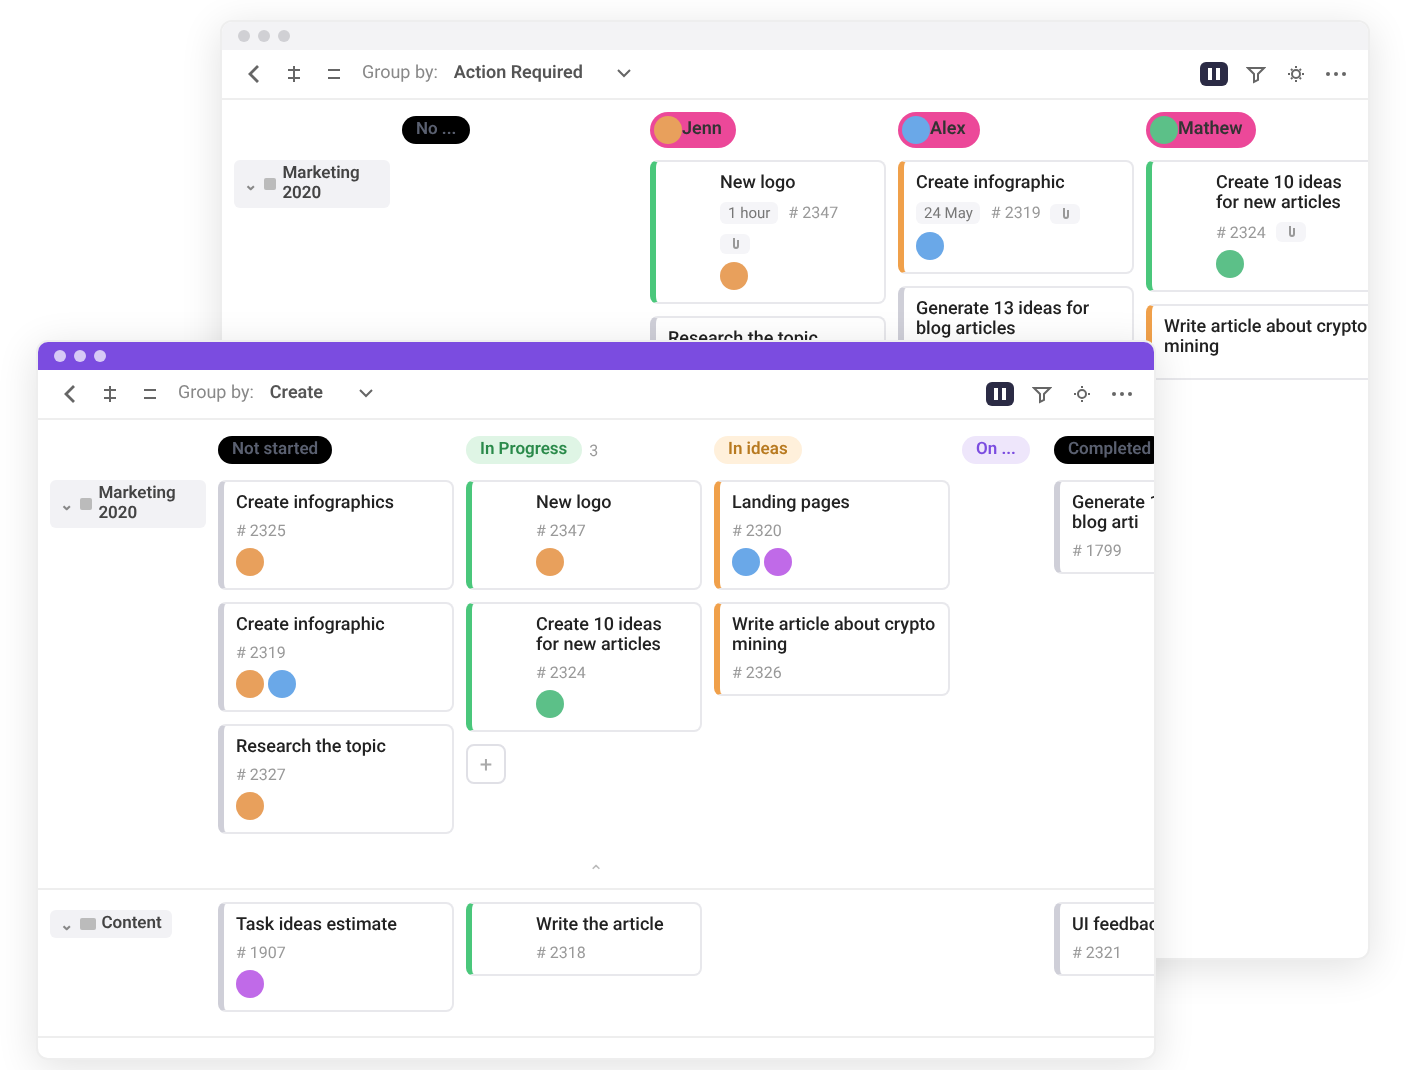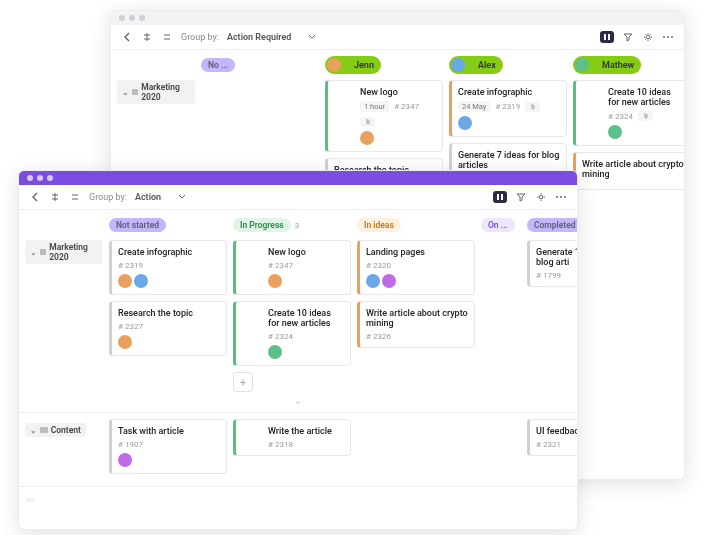--- a/index.html
+++ b/index.html
@@ -81,37 +81,37 @@
     height: 18px;
   }
   .status-pill {
     display: inline-flex;
     align-items: center;
     padding: 2px 7px;
     border-radius: 9px;
     font-size: 8.5px;
     font-weight: 600;
   }
-  .pill-gray { background: #c4b5fd; color: #5a6070; }
+  .pill-gray { background: #000000; color: #5a6070; }
   .pill-green { background: #dff5e5; color: #2a8a4a; }
   .pill-orange { background: #fff0db; color: #b87a20; }
   .pill-purple { background: #eee6fb; color: #7b4ce0; }
   .count-badge { font-size: 8px; color: #999; }
   .avatar {
     width: 14px; height: 14px; border-radius: 50%;
     display: inline-flex; align-items: center; justify-content: center;
     font-size: 7px; font-weight: 700; color: #fff;
   }
   .av-a { background: #e8a05c; }
   .av-b { background: #6aa8e8; }
   .av-c { background: #c06ae8; }
   .av-d { background: #5cc088; }
   .person-head {
-    display: flex; align-items: center; gap: 13px;
-    background: #84cc16; border-radius: 10px; padding: 2px 7px 2px 2px;
+    display: flex; align-items: center; gap: 0;
+    background: #ec4899; border-radius: 10px; padding: 2px 7px 2px 2px;
     font-size: 9px; font-weight: 600;
   }
   .card {
     background: #fff;
     border: 1px solid #e8e8ec;
     border-radius: 4px;
     padding: 6px;
     margin-bottom: 6px;
     border-left-width: 3px;
     position: relative;
@@ -254,21 +254,21 @@
                 <svg width="7" height="8" viewBox="0 0 7 8">
                   <path d="M3 1v4a1 1 0 002 0V2" stroke="#999" fill="none"></path>
                 </svg>
               </span>
             </div>
             <div class="avatar-row">
               <span class="avatar av-b"></span>
             </div>
           </div>
           <div class="card bl-gray">
-            <div class="card-title">Generate 7 ideas for blog articles</div>
+            <div class="card-title">Generate 13 ideas for blog articles</div>
           </div>
         </div>
         <div class="col">
           <div class="col-head">
             <span class="person-head">
               <span class="avatar av-d"></span>
               <span>Mathew</span>
             </span>
           </div>
           <div class="card bl-green">
@@ -310,21 +310,21 @@
           <path d="M2 3h6M5 1v8M2 7h6" stroke="#666" fill="none"></path>
         </svg>
     </span>
     <span class="tb-icon">
       <svg width="10" height="10" viewBox="0 0 10 10">
           <path d="M2 3h6M2 7h6" stroke="#666" fill="none"></path>
         </svg>
     </span>
     <span class="groupby-label">Group by:</span>
     <span class="groupby-val">
-      <span>Action</span>
+      <span>Create</span>
       <svg width="8" height="6">
           <path d="M1 1l3 3 3-3" stroke="#666" fill="none"></path>
         </svg>
     </span>
     <div class="right">
       <span class="tb-badge">
         <svg width="8" height="8" viewBox="0 0 8 8">
             <rect x="1" y="1" width="2" height="6" fill="#fff"></rect>
             <rect x="5" y="1" width="2" height="6" fill="#fff"></rect>
           </svg>
@@ -355,20 +355,29 @@
             <span class="chev">⌄</span>
             <span class="folder-ic"></span>
             <span>Marketing 2020</span>
           </div></div>
         <div class="cols">
           <div class="col">
             <div class="col-head">
               <span class="status-pill pill-gray">Not started</span>
             </div>
             <div class="card bl-gray">
+              <div class="card-title">Create infographics</div>
+              <div class="meta-row">
+                <span class="hash"># 2325</span>
+              </div>
+              <div class="avatar-row">
+                <span class="avatar av-a"></span>
+              </div>
+            </div>
+            <div class="card bl-gray">
               <div class="card-title">Create infographic</div>
               <div class="meta-row">
                 <span class="hash"># 2319</span>
               </div>
               <div class="avatar-row">
                 <span class="avatar av-a"></span>
                 <span class="avatar av-b"></span>
               </div>
             </div>
             <div class="card bl-gray">
@@ -448,21 +457,21 @@
       <div class="collapse-caret">⌃</div>
       <div class="board" style="border-top: 1px solid rgb(238, 238, 238);">
         <div class="side-col"><div class="group-tag" style="margin-top: 4px;">
             <span class="chev">⌄</span>
             <span class="folder-ic"></span>
             <span>Content</span>
           </div></div>
         <div class="cols">
           <div class="col">
             <div class="card bl-gray">
-              <div class="card-title">Task with article</div>
+              <div class="card-title">Task ideas estimate</div>
               <div class="meta-row">
                 <span class="hash"># 1907</span>
               </div>
               <div class="avatar-row">
                 <span class="avatar av-c"></span>
               </div>
             </div>
           </div>
           <div class="col">
             <div class="card bl-green">

